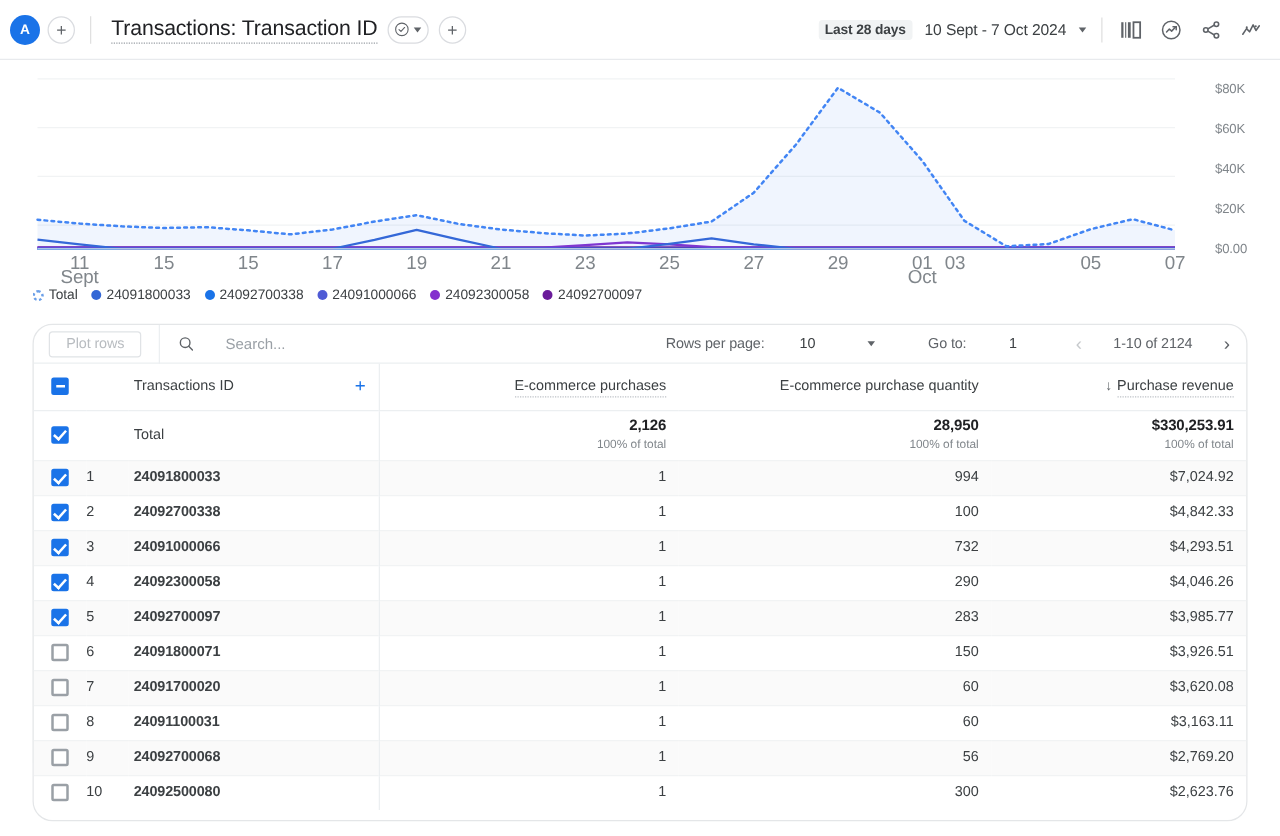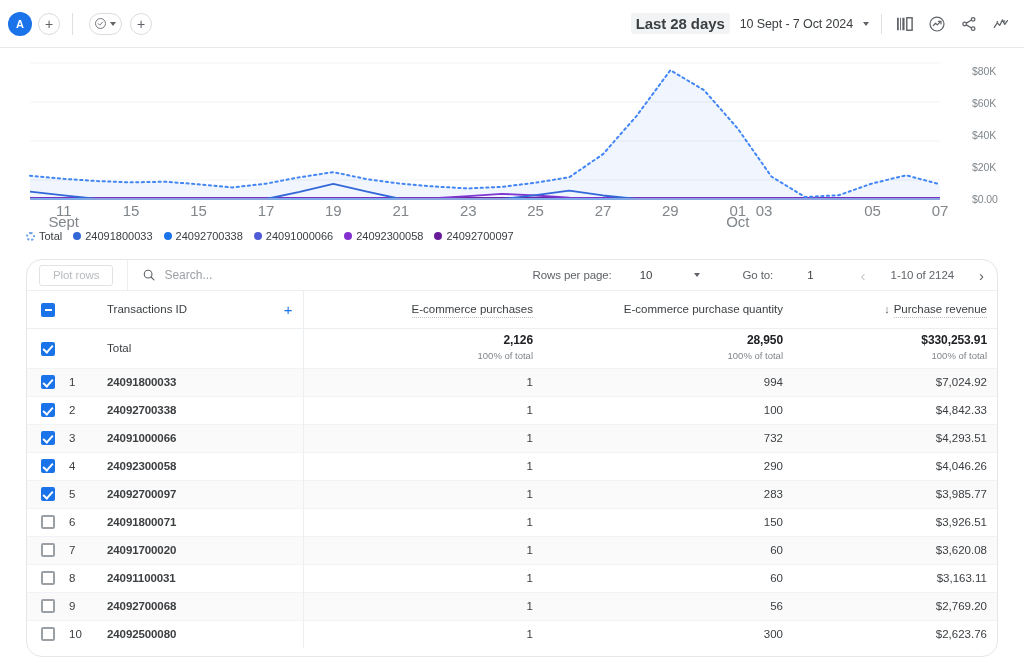--- a/index.html
+++ b/index.html
@@ -46,21 +46,21 @@
     border:1px solid #dadce0; border-radius:11px;
     background:#fff; cursor:pointer;
   }
   .caret { width:0;height:0;border-left:3.5px solid transparent;border-right:3.5px solid transparent;border-top:4px solid #5f6368; }
 
   .tb-right {
     margin-left:auto; display:flex; align-items:center;
     gap:10px; padding-right:12px;
   }
   .date-badge {
-    font-size:15px; font-weight:700; color:#3c4043;
+    font-size:11px; font-weight:700; color:#3c4043;
     background:#f1f3f4; border-radius:3px; padding:2px 5px;
     letter-spacing:-.1px;
   }
   .date-range { font-size:12.5px; color:#3c4043; letter-spacing:-.1px; cursor:pointer;}
   .tb-sep { width:1px; height:20px; background:#e0e0e0; margin:0 2px; }
   .ic-btn { width:22px; height:22px; display:flex; align-items:center; justify-content:center; cursor:pointer; color:#5f6368;}
 
   
   .chart-card { position:absolute; left:0; top:48px; width:1024px; height:200px; background:#fff; }
   .chart-svg { position:absolute; left:0; top:0; }
@@ -90,21 +90,21 @@
     position:absolute; left:26px; top:259px; width:972px; height:398px;
     border:1px solid #e4e6e8; border-radius:16px; background:#fff; overflow:hidden;
   }
   .toolbar { height:31px; display:flex; align-items:center; border-bottom:1px solid #eceff1; }
   .plot-btn {
     margin-left:12px; height:21px; padding:0 13px;
     border:1px solid #e0e3e6; border-radius:3px; background:#fff;
     font-size:11.5px; color:#b8bcc0; cursor:pointer; letter-spacing:-.1px;
   }
   .search-wrap {
-    display:flex; align-items:center; gap:8px;
+    display:flex; align-items:center; gap:24px;
     margin-left:14px; padding-left:14px;
     border-left:1px solid #eceff1; height:31px; flex:1;
   }
   .search-input {
     border:none; outline:none; font-size:12px; color:#5f6368;
     font-family:"Liberation Sans", sans-serif; width:200px; background:transparent;
   }
   .search-input::placeholder{ color:#9aa0a6; }
   .pager { display:flex; align-items:center; gap:16px; padding-right:8px; font-size:11.5px; color:#5f6368; }
   .pg-lbl { letter-spacing:-.1px; }
@@ -166,20 +166,21 @@
 <body>
 
 <div class="page">
 
   <div class="topbar">
     <div class="tb-left">
       <div class="avatar">A</div>
       <div class="circle-btn">+</div>
       <div class="tb-divider"></div>
       <div class="title-wrap">
+        <div class="doc-title">Transactions: Transaction ID</div>
         <div class="status-pill">
           <svg width="13" height="13" viewBox="0 0 24 24">
             <circle cx="12" cy="12" r="9.2" fill="none" stroke="#5f6368" stroke-width="1.6"></circle>
             <path d="M7.8 12.2l2.9 2.9 5.4-5.9" fill="none" stroke="#5f6368" stroke-width="1.6" stroke-linecap="round"></path>
           </svg>
           <span class="caret"></span>
         </div>
         <div class="circle-btn">+</div>
       </div>
     </div>

